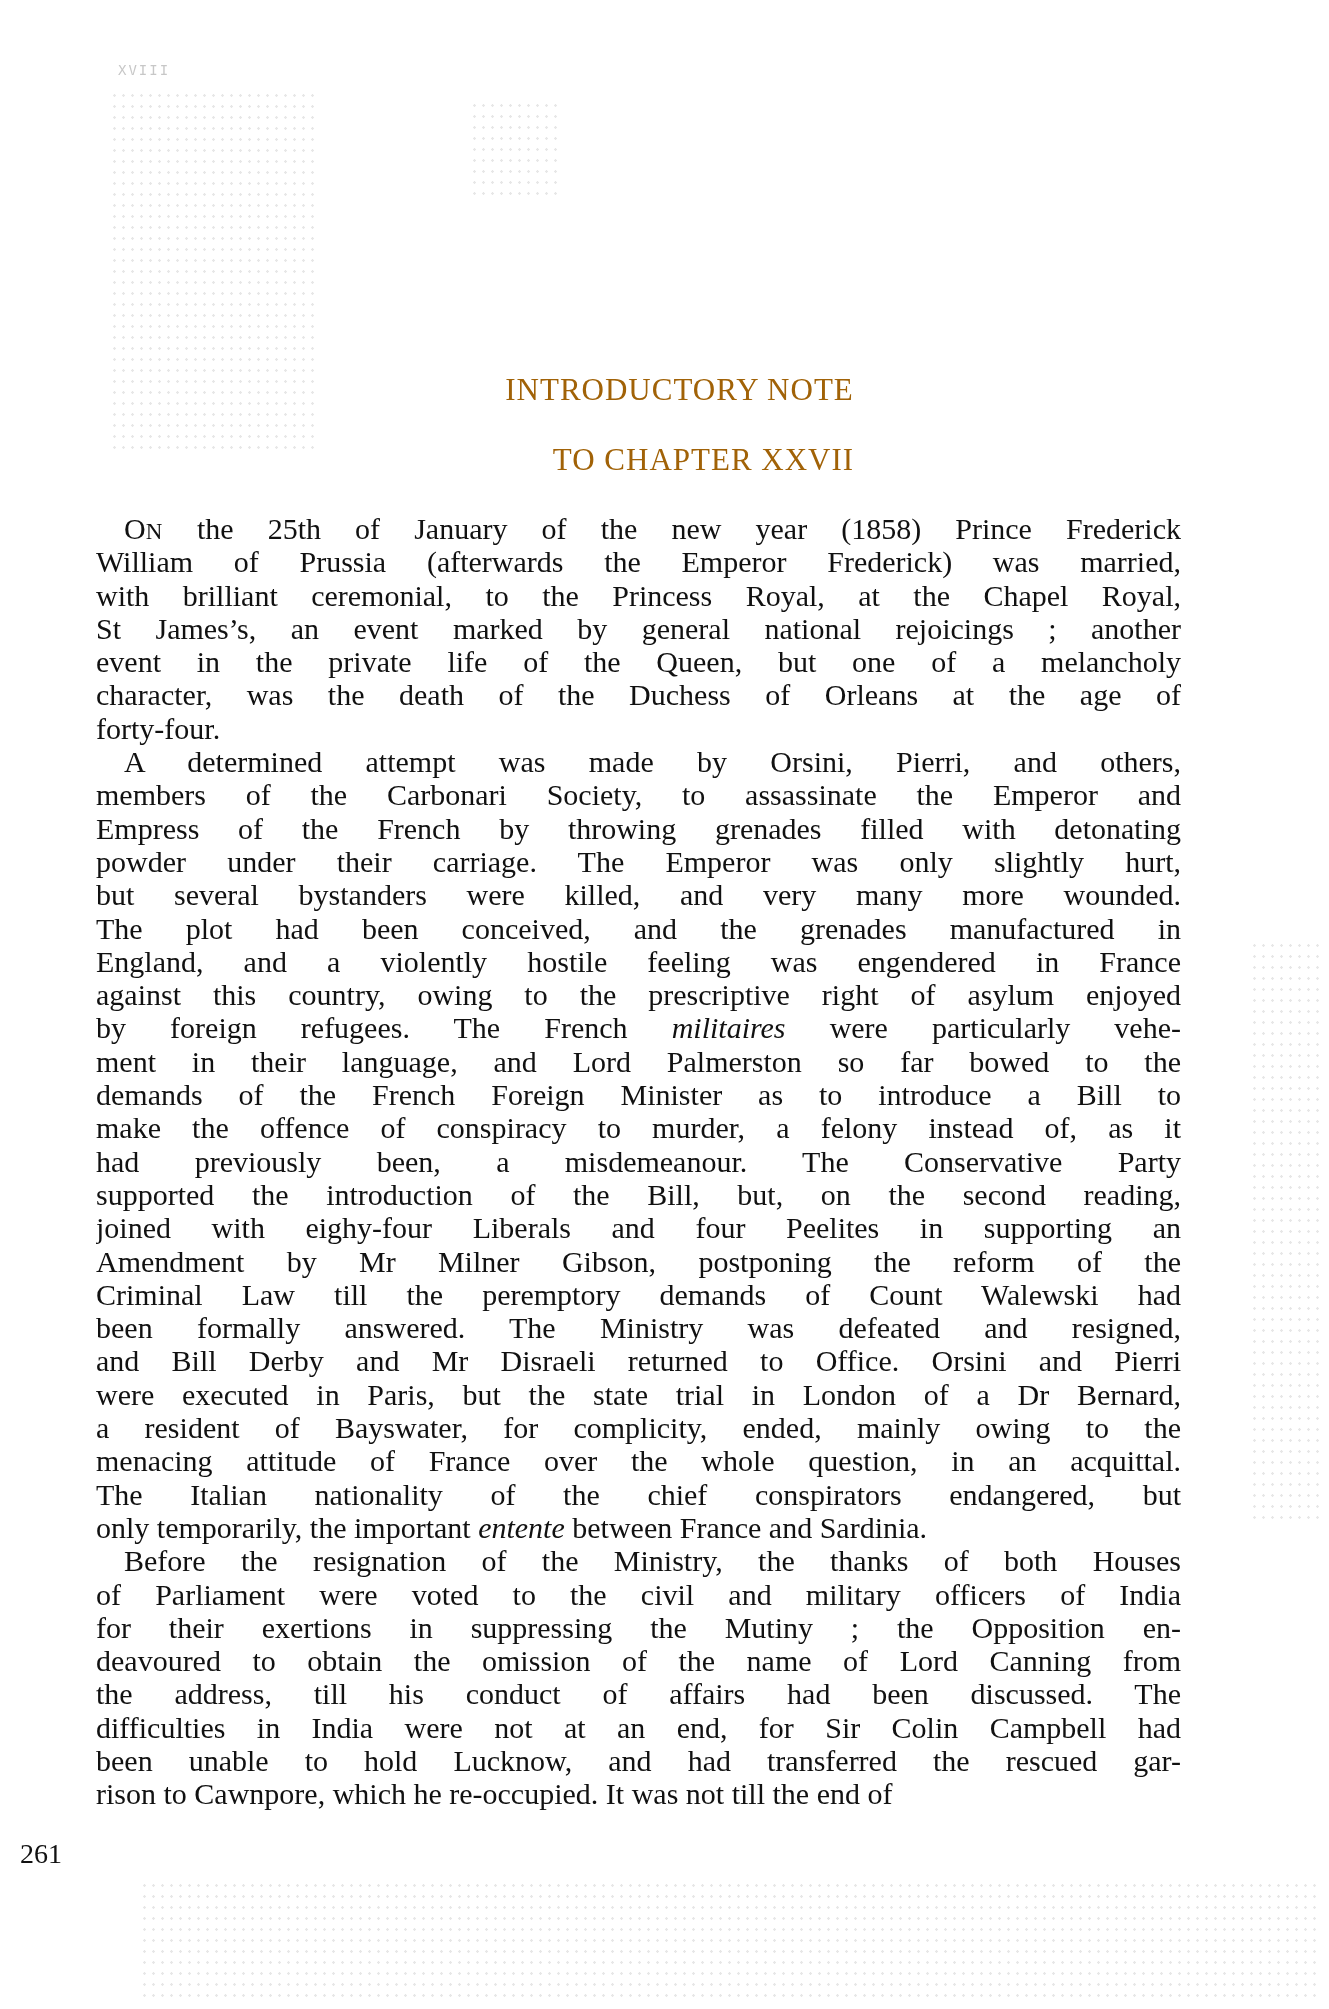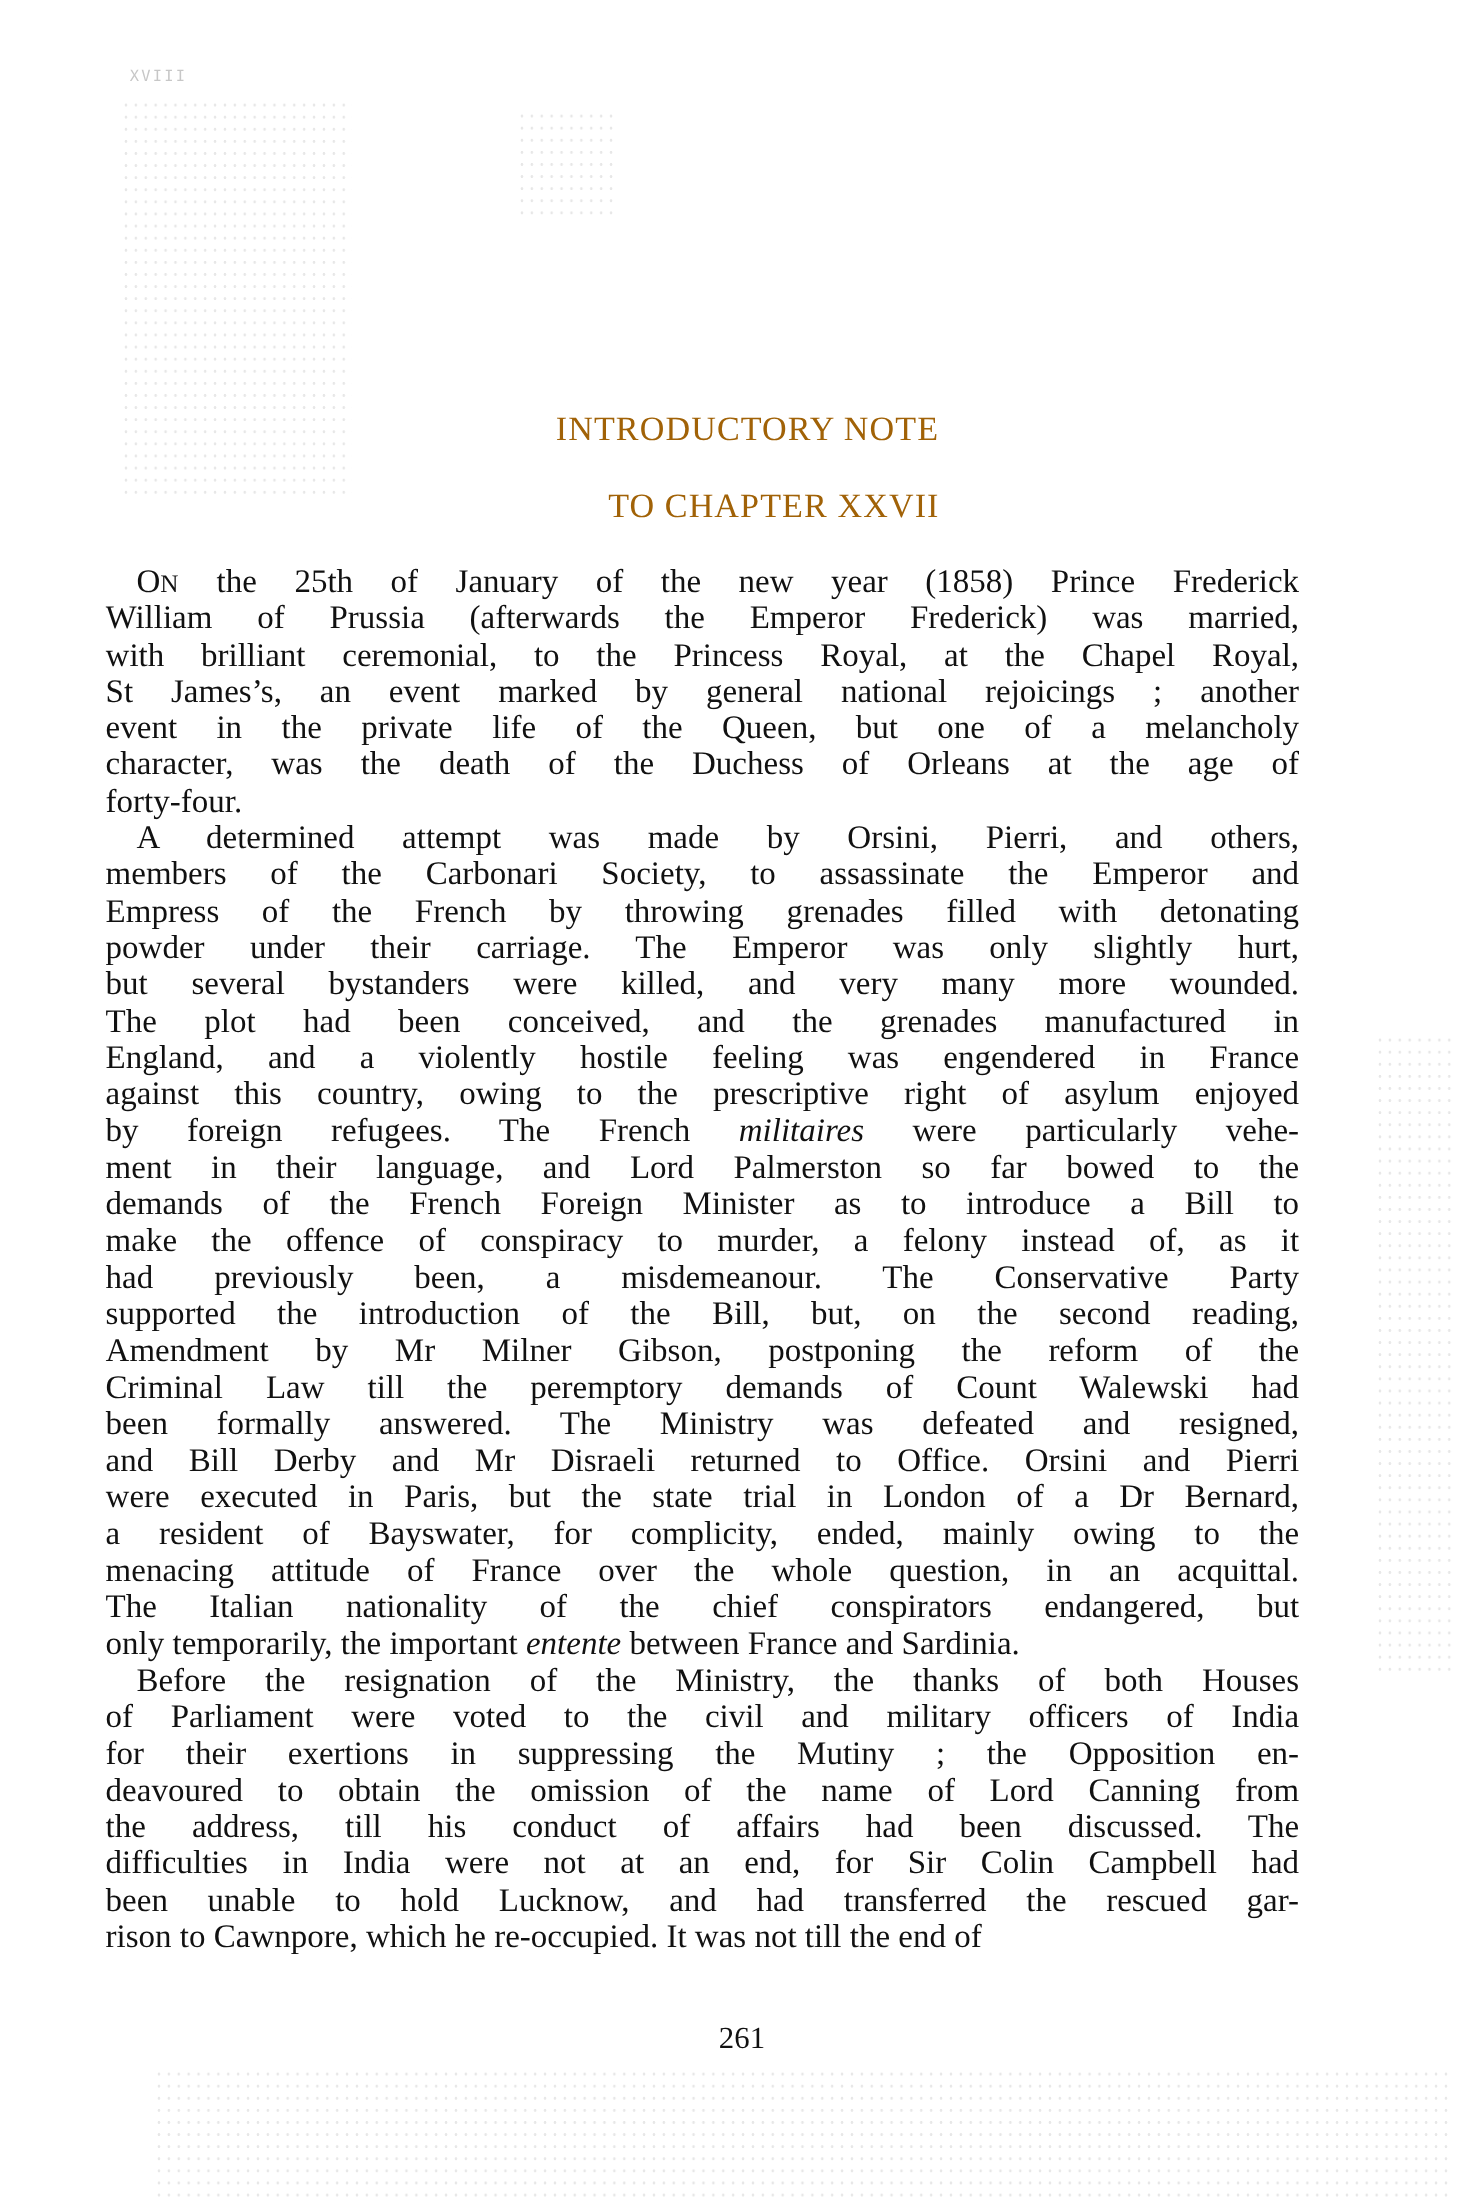--- a/index.html
+++ b/index.html
@@ -62,21 +62,20 @@
   }
   .line.indent { padding-left: 28px; }
   .line.last { text-align-last: left; }
   .line .sc { font-size: 23px; letter-spacing: 0.5px; }
   .line i { font-style: italic; }
   .page-number {
     position: absolute;
     top: 1838px;
     left: 0;
     width: 1329px;
-    text-align: center;
     padding-left: 20px;
     box-sizing: border-box;
     font-family: "Liberation Serif", "DejaVu Serif", serif;
     font-size: 28px;
   }
   .speckle {
     position: absolute;
     background: radial-gradient(circle, rgba(140,140,140,0.35) 1px, transparent 1.5px);
     background-size: 9px 11px;
     opacity: 0.6;
@@ -112,20 +111,21 @@
       <span class="line">but several bystanders were killed, and very many more wounded.</span>
       <span class="line">The plot had been conceived, and the grenades manufactured in</span>
       <span class="line">England, and a violently hostile feeling was engendered in France</span>
       <span class="line">against this country, owing to the prescriptive right of asylum enjoyed</span>
       <span class="line">by foreign refugees.  The French <i>militaires</i> were particularly vehe-</span>
       <span class="line">ment in their language, and Lord Palmerston so far bowed to the</span>
       <span class="line">demands of the French Foreign Minister as to introduce a Bill to</span>
       <span class="line">make the offence of conspiracy to murder, a felony instead of, as it</span>
       <span class="line">had previously been, a misdemeanour.  The Conservative Party</span>
       <span class="line">supported the introduction of the Bill, but, on the second reading,</span>
+      <span class="line">joined with eighy-four Liberals and four Peelites in supporting an</span>
       <span class="line">Amendment by Mr Milner Gibson, postponing the reform of the</span>
       <span class="line">Criminal Law till the peremptory demands of Count Walewski had</span>
       <span class="line">been formally answered.  The Ministry was defeated and resigned,</span>
       <span class="line">and Bill Derby and Mr Disraeli returned to Office.  Orsini and Pierri</span>
       <span class="line">were executed in Paris, but the state trial in London of a Dr Bernard,</span>
       <span class="line">a resident of Bayswater, for complicity, ended, mainly owing to the</span>
       <span class="line">menacing attitude of France over the whole question, in an acquittal.</span>
       <span class="line">The Italian nationality of the chief conspirators endangered, but</span>
       <span class="line last">only temporarily, the important <i>entente</i> between France and Sardinia.</span>
       <span class="line indent">Before the resignation of the Ministry, the thanks of both Houses</span>

